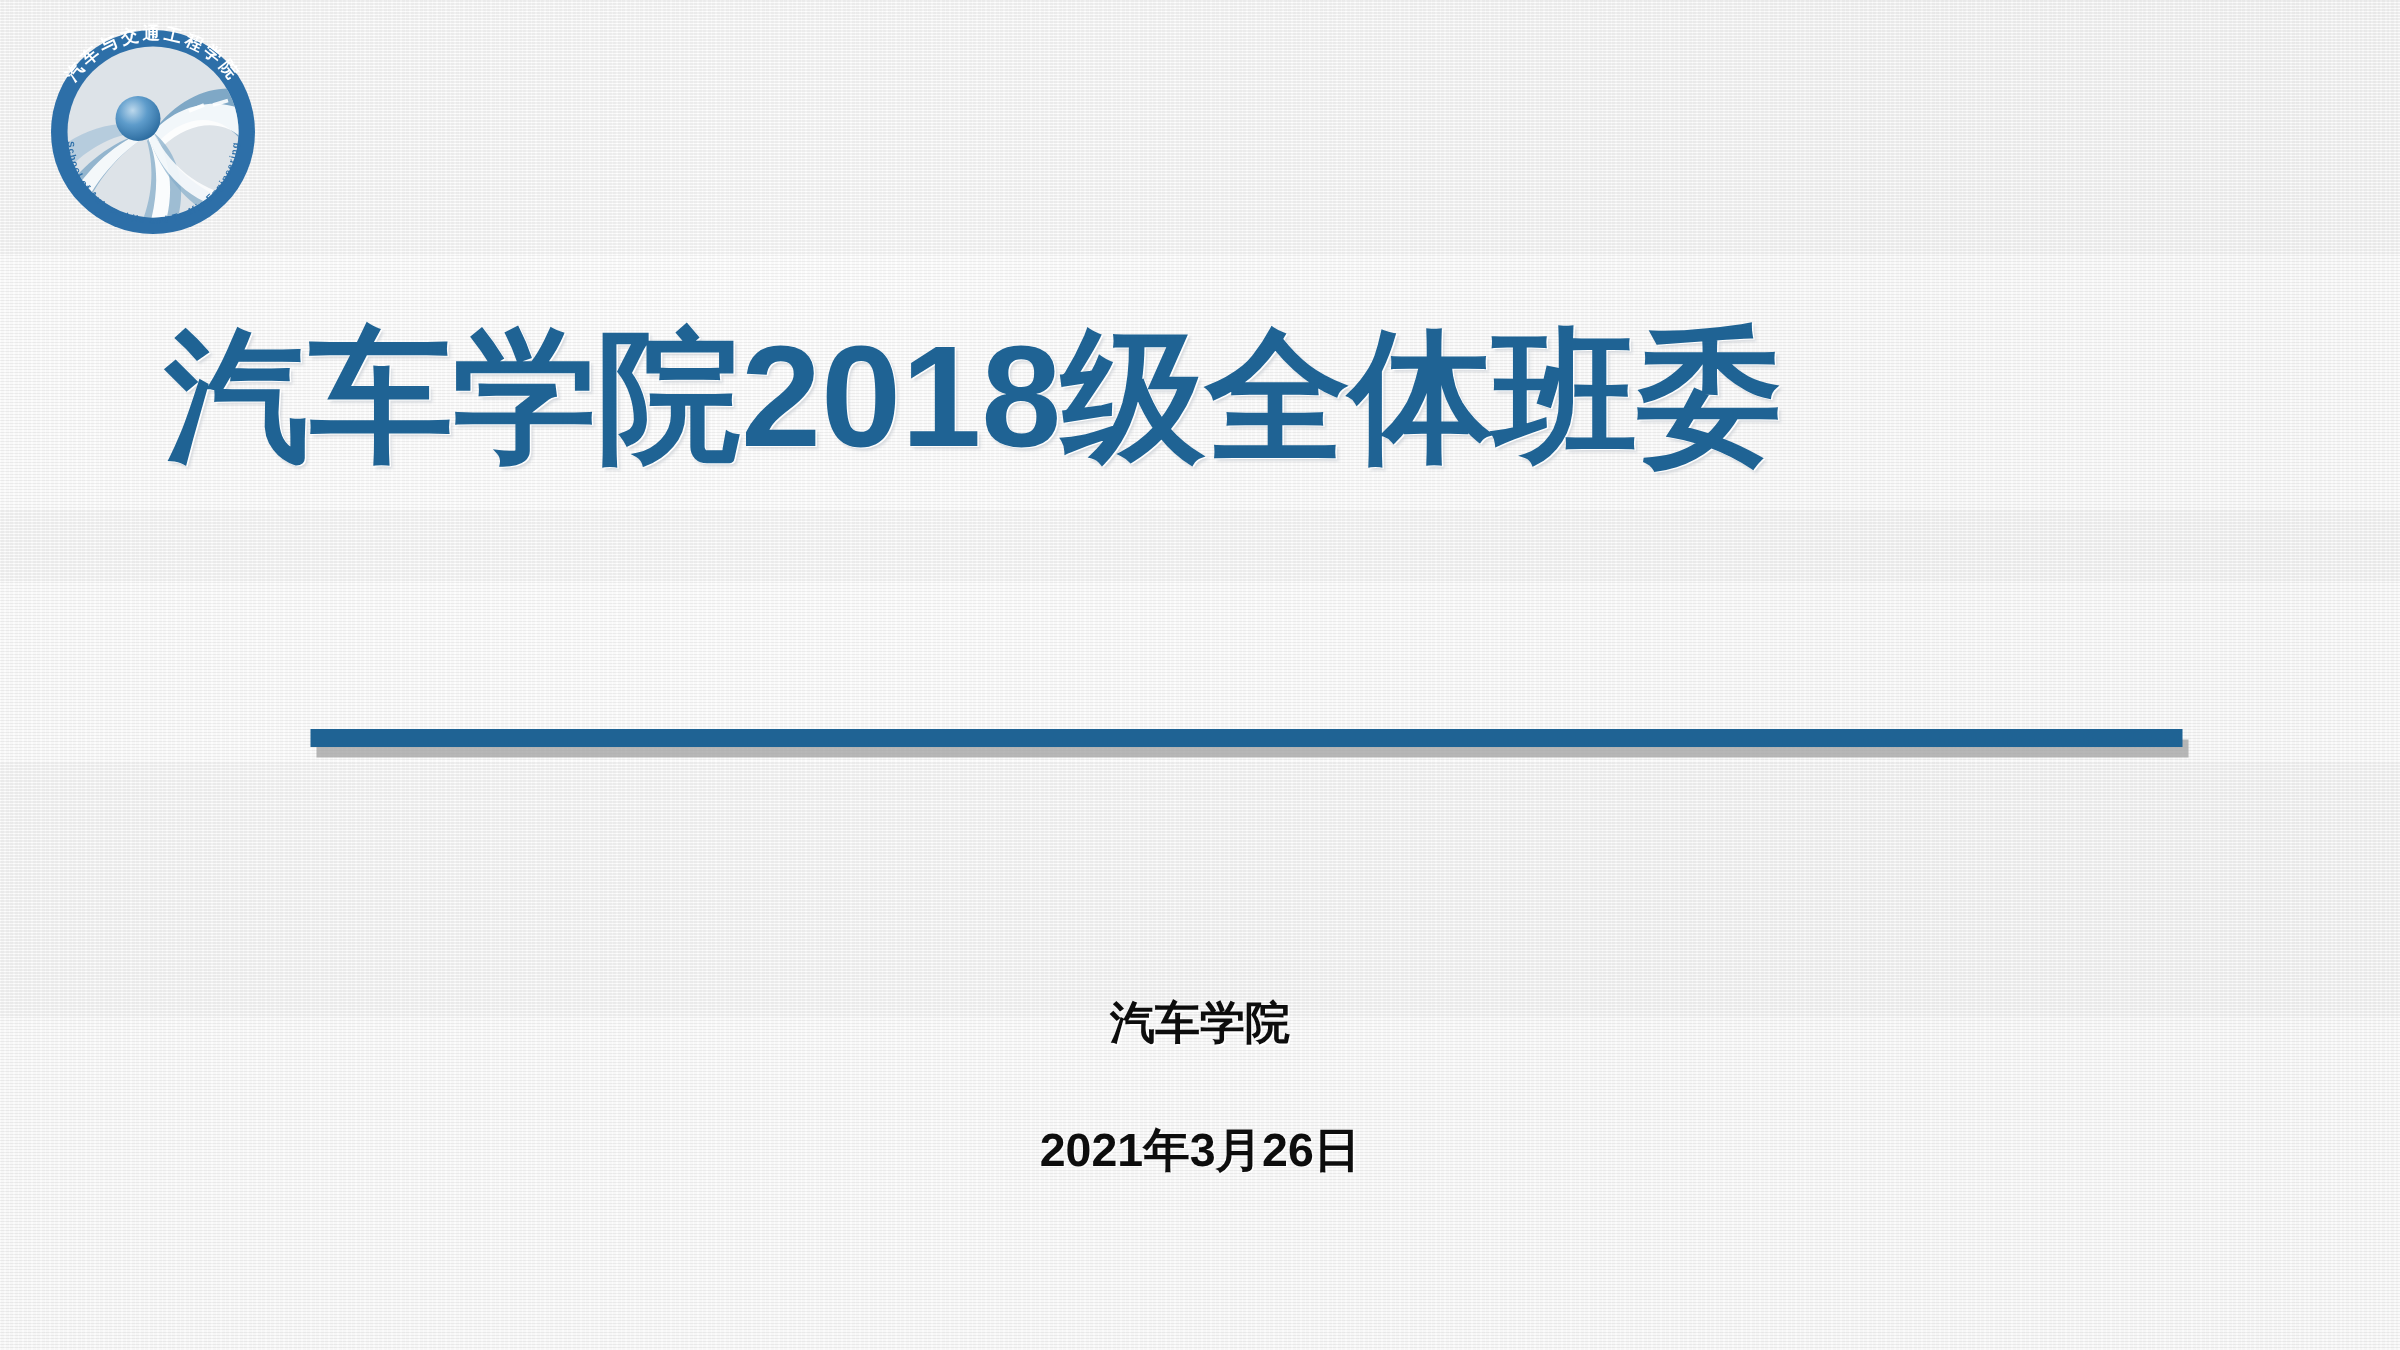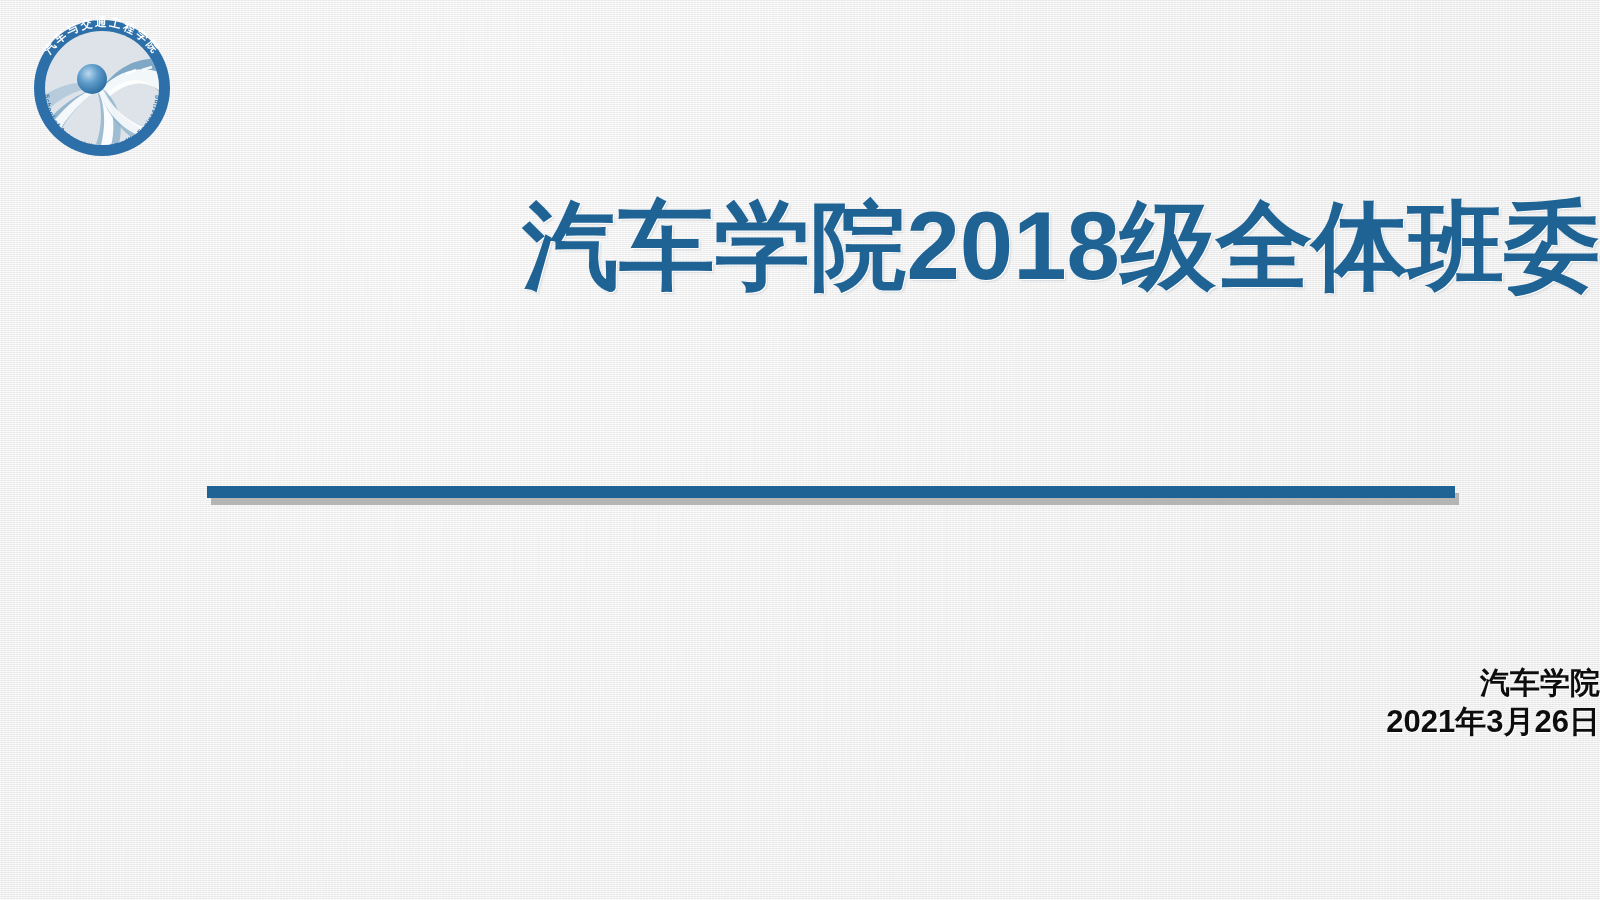--- a/index.html
+++ b/index.html
@@ -38,22 +38,22 @@
     width: 168px;
     height: 152px;
   }
   .logo-wrap svg { display: block; width: 100%; height: 100%; }
 
   
   .title-block {
     position: absolute;
     left: 0;
     right: 0;
-    top: 192px;
-    text-align: right;
+    top: 211px;
+    text-align: left;
     padding-left: 64px;
     margin-left: 46px;
   }
   .title-line {
     display: block;
     color: #1f6394;
     font-size: 96px;
     line-height: 1.12;
     font-weight: bold;
     letter-spacing: 0px;
@@ -73,32 +73,32 @@
     background: #1f6394;
     box-shadow: 4px 7px 0 0 rgba(160,160,160,0.75);
   }
 
   
   .subtitle-block {
     position: absolute;
     left: 0;
     right: 0;
     top: 664px;
-    text-align: right;
+    text-align: center;
     padding-right: 0px;
   }
   .subtitle-line {
     display: block;
     color: #0d0d0d;
     font-weight: bold;
     font-size: 30px;
     line-height: 1.28;
     text-shadow: 1px 1px 0 rgba(255,255,255,0.85);
   }
-  .subtitle-line.date { font-size: 31px; }
+  .subtitle-line.date { font-size: 31px; margin-top: 45px; }
 </style>
 </head>
 <body>
 
 <div id="slide">
 
   <div class="logo-wrap">
     <svg viewBox="0 0 168 152" xmlns="http://www.w3.org/2000/svg" aria-hidden="true">
       <defs>
         <path id="arcTop" d="M 22,80 A 62,62 0 0 1 146,80"></path>

